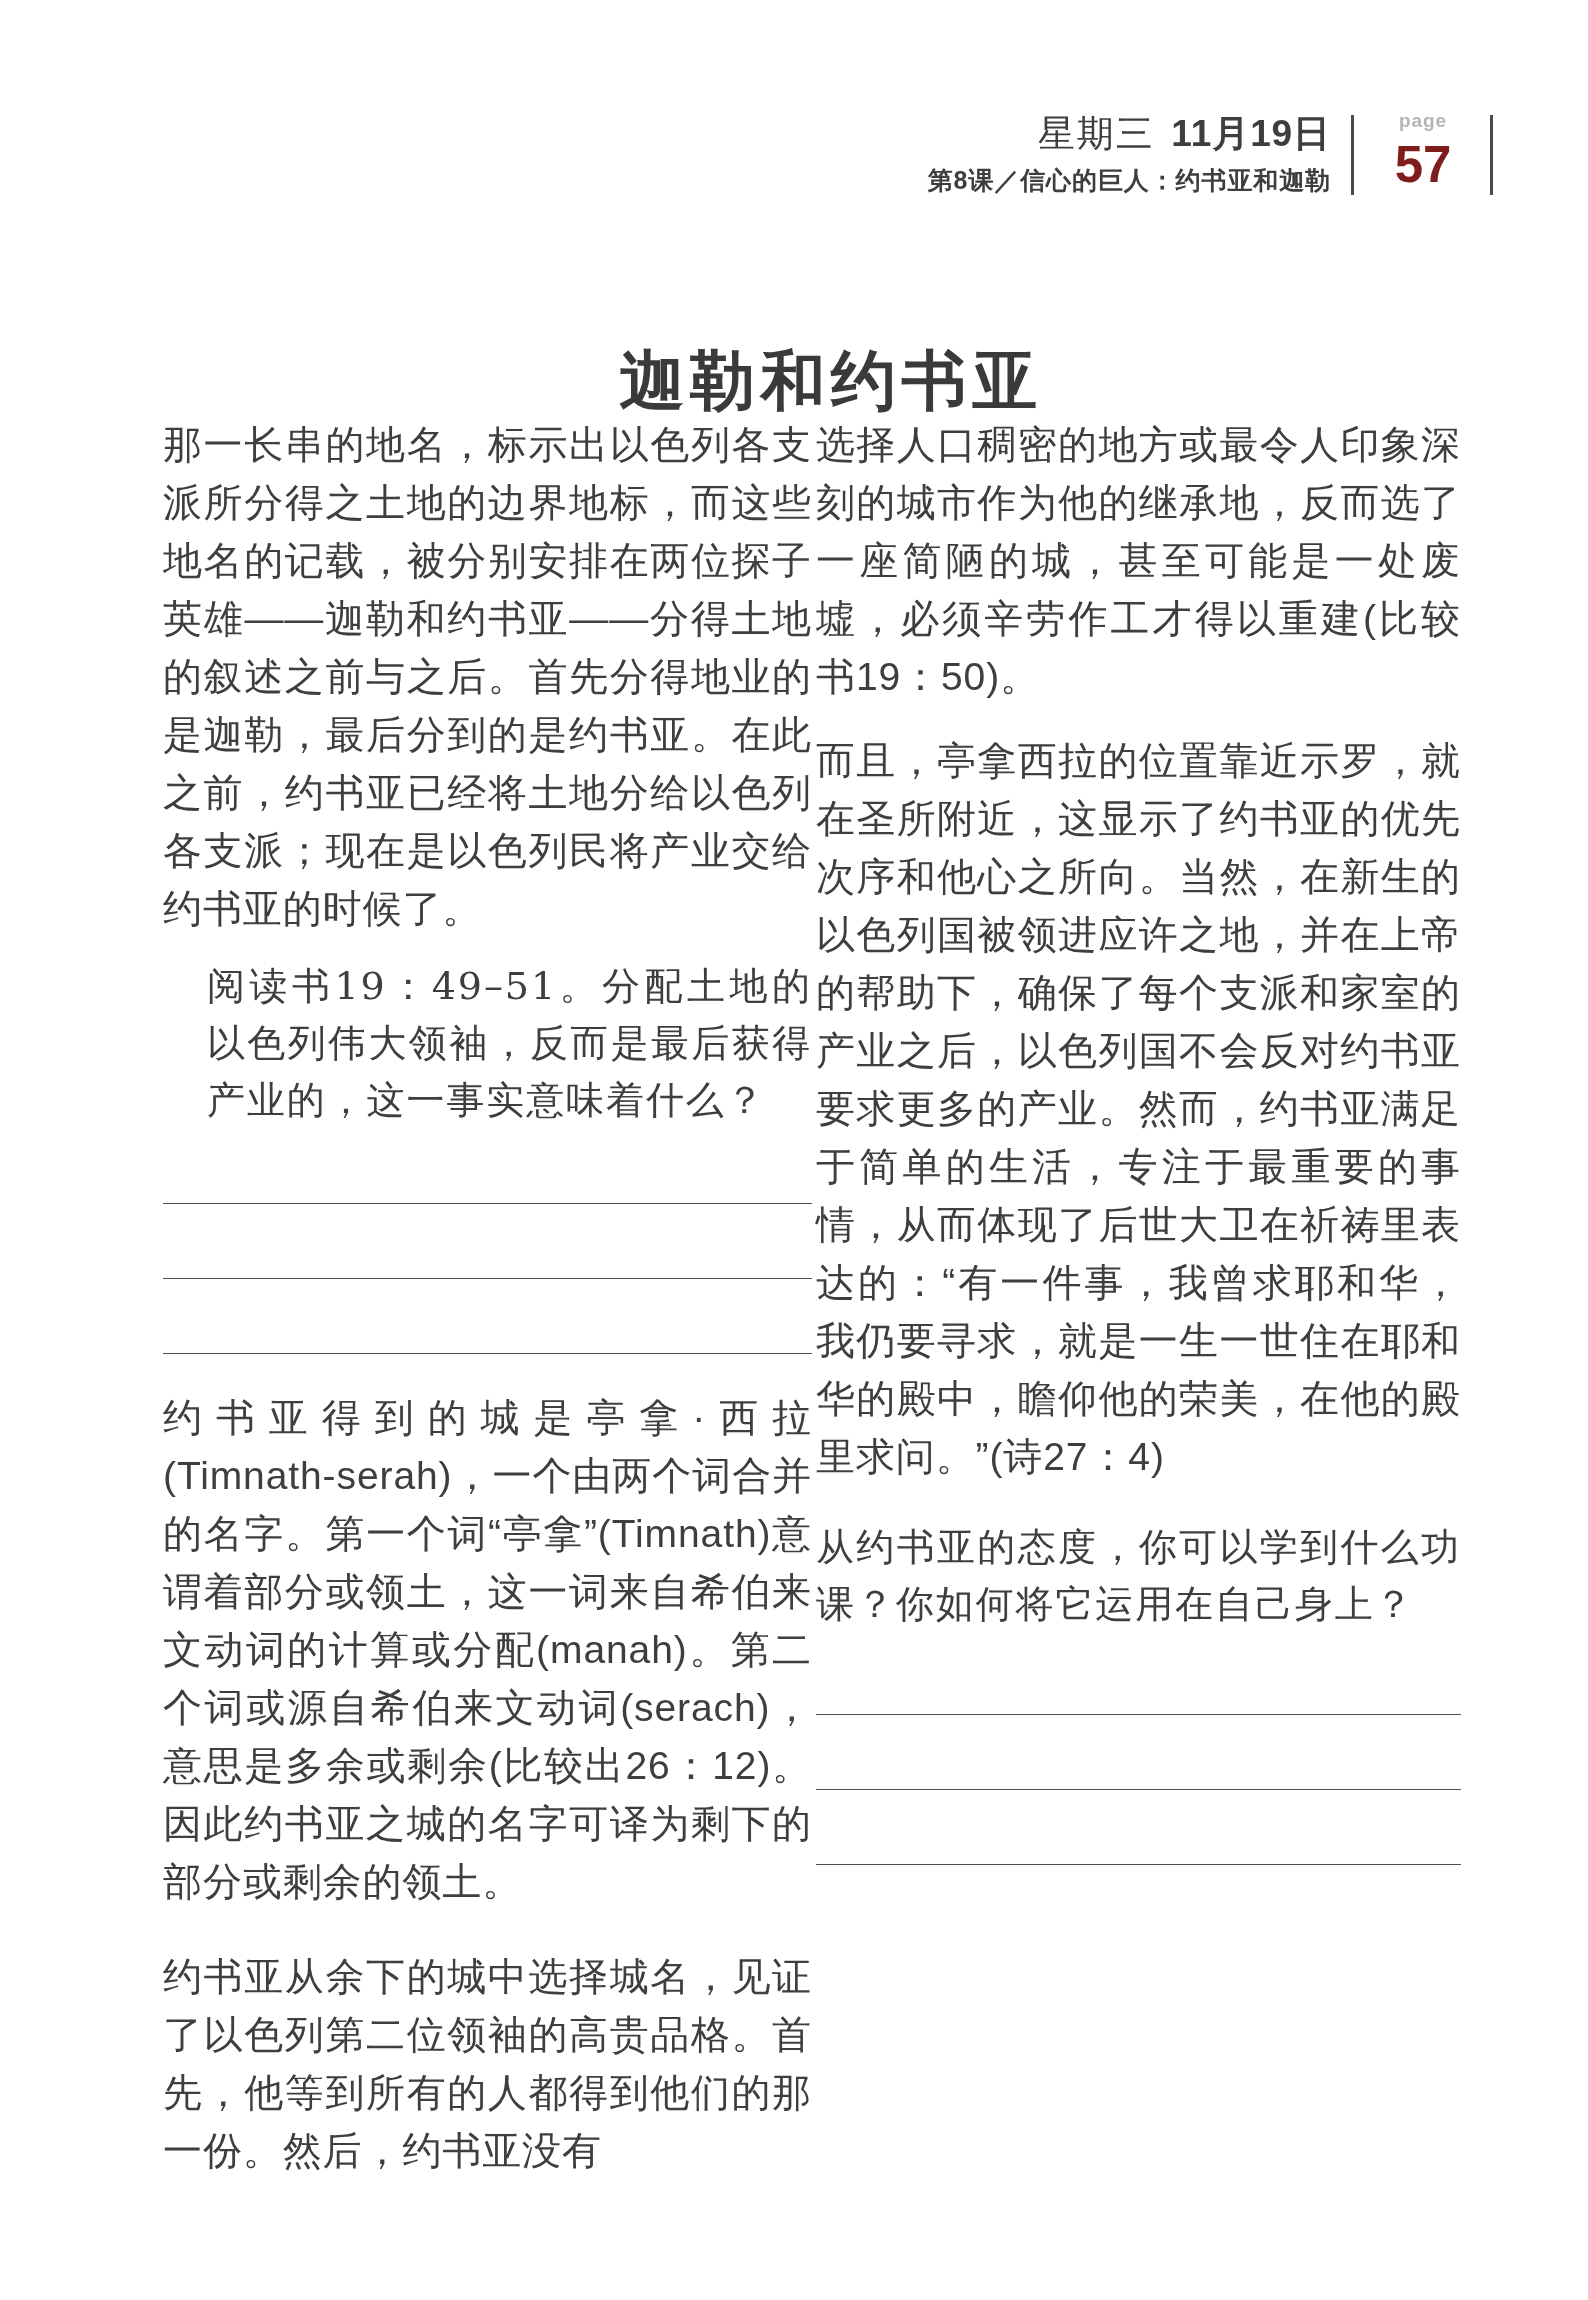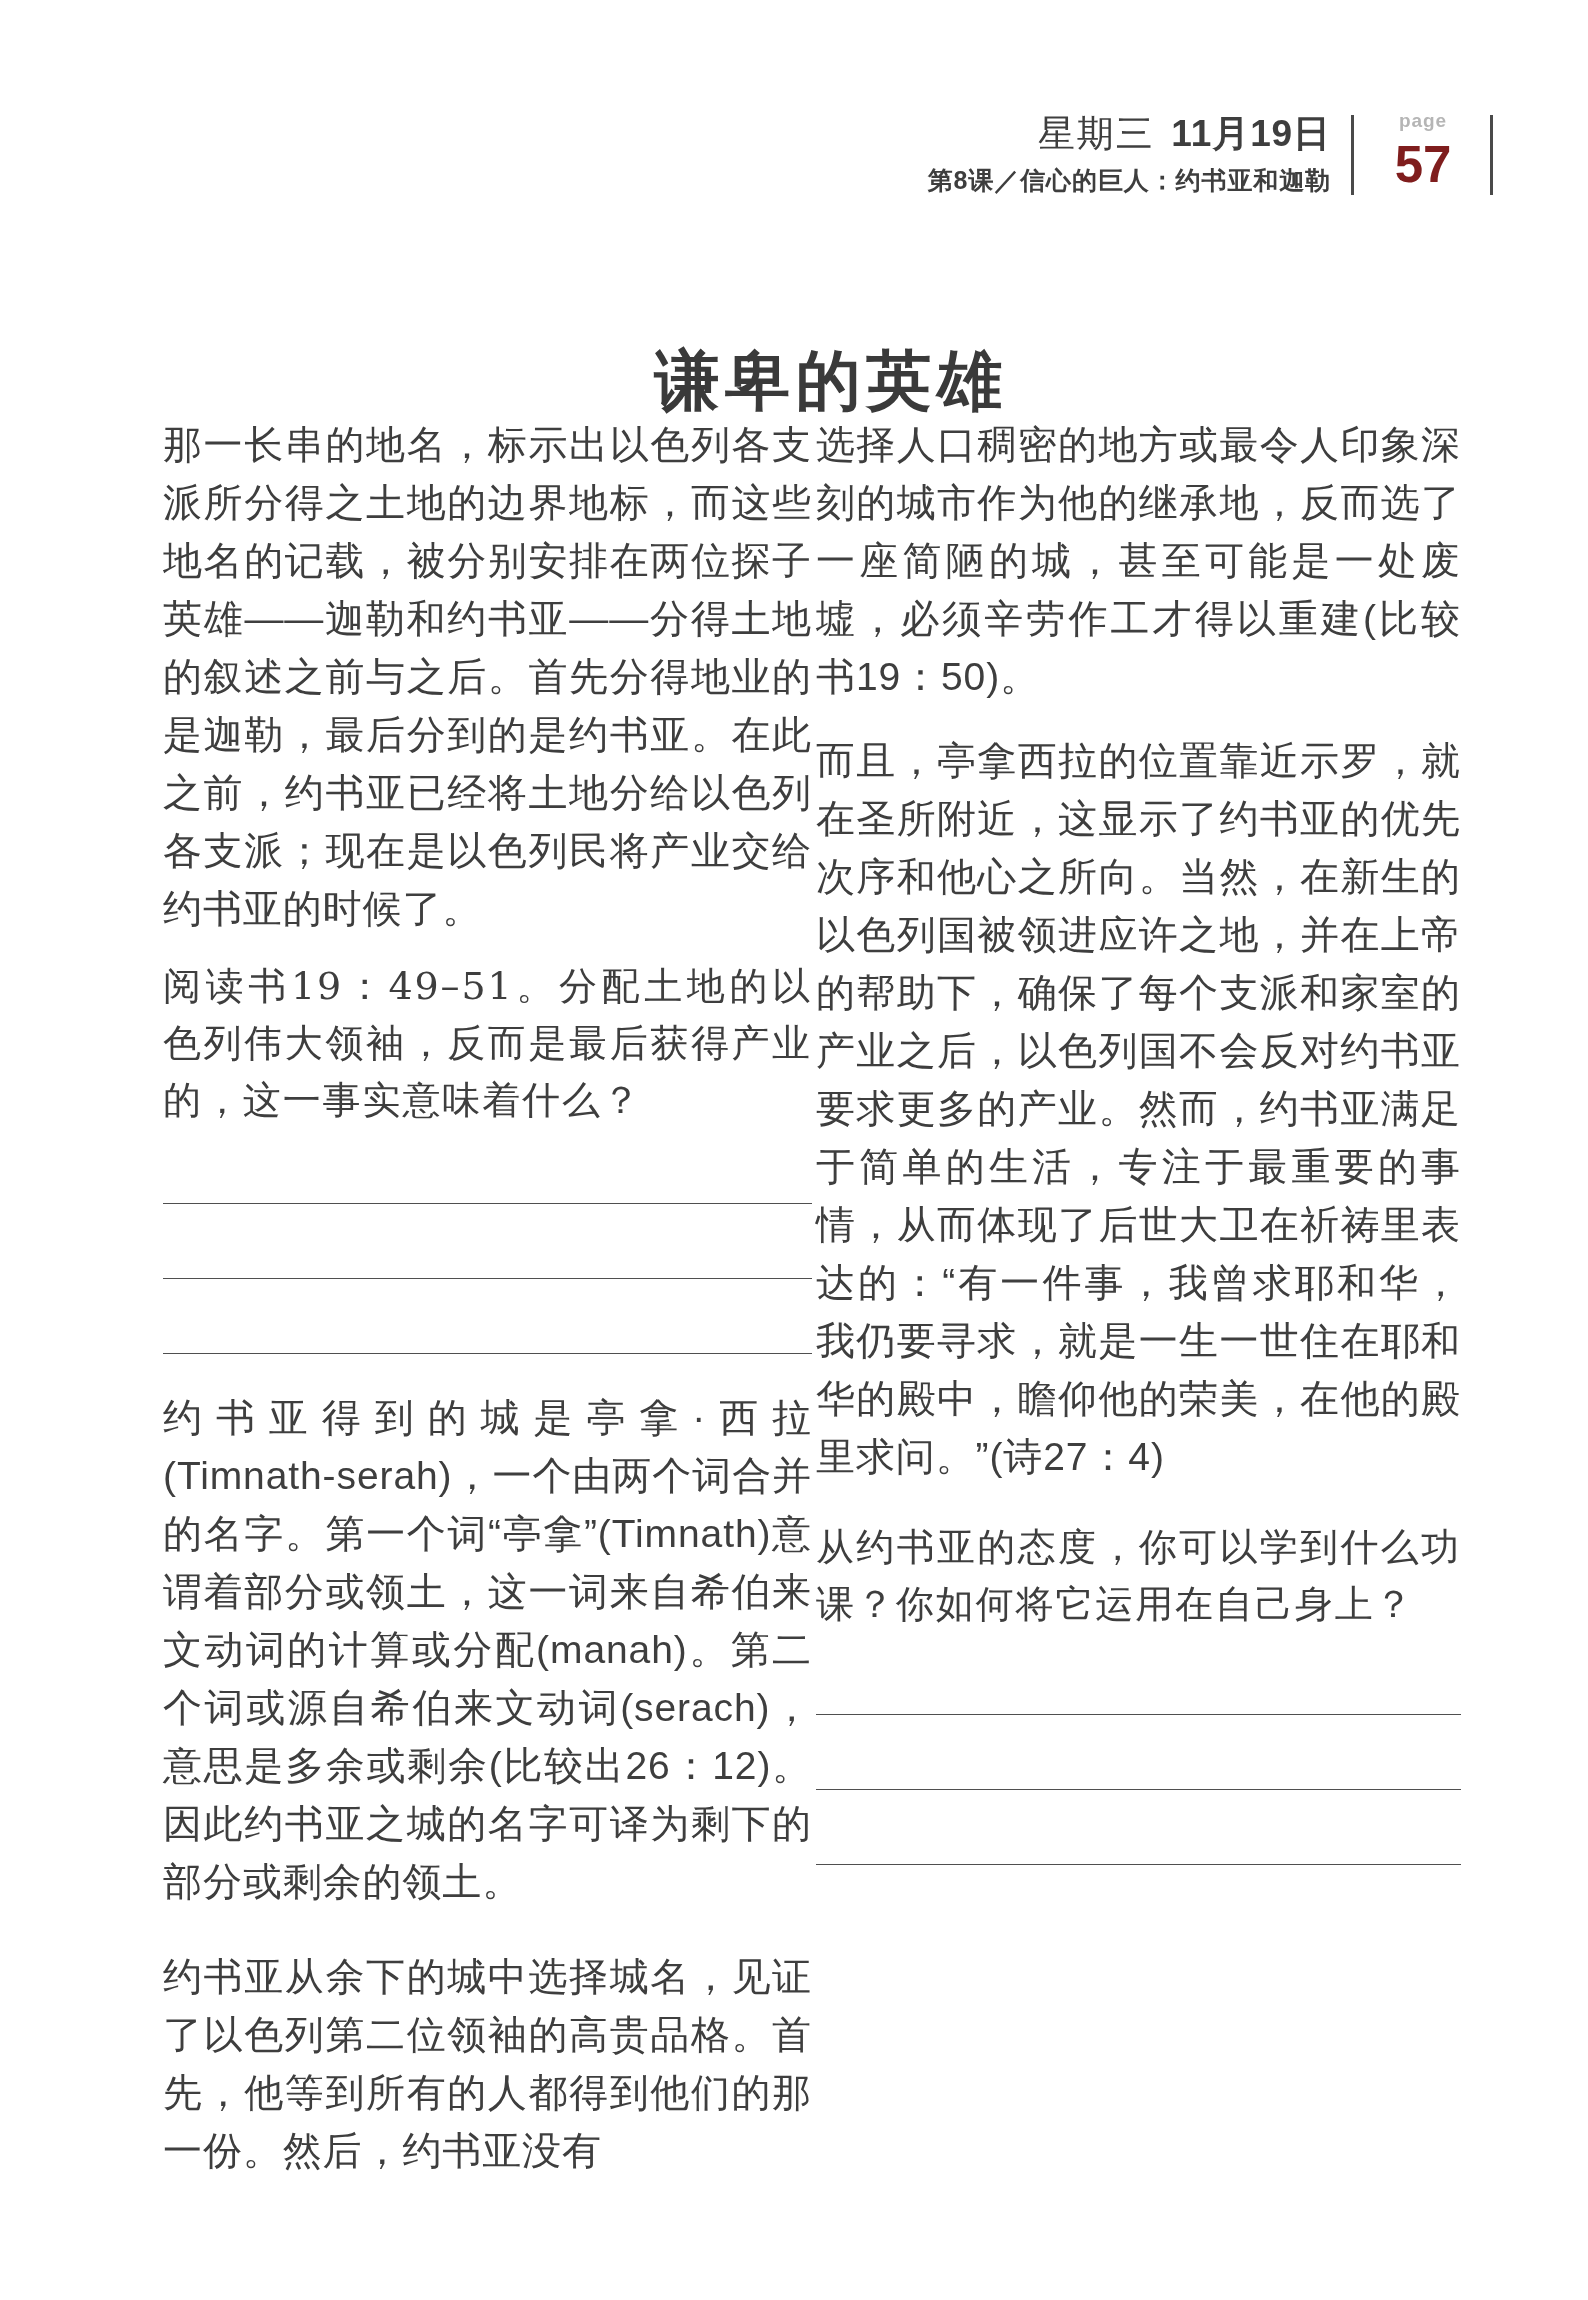--- a/index.html
+++ b/index.html
@@ -45,21 +45,21 @@
     text-align:justify;text-justify:inter-ideograph;
     margin:0;
   }
   .kai-p{
     font-family:"DejaVu Serif","Liberation Serif",serif;
     font-size:38px;line-height:57px;
     font-weight:400;letter-spacing:1.9px;
     text-align:justify;text-justify:inter-ideograph;
     margin:0;
   }
-  .mt-q{margin-top:20.4px;}
+  .mt-q{margin-top:20.4px;margin-left:44px;}
   .answers{margin:0;padding:0;}
   .answer-line{height:74px;border-bottom:1.9px solid #4f4f4f;}
   .lp2{margin-top:35px;}
   .lp3{margin-top:37px;}
   .rp2{margin-top:26px;}
   .rq{margin-top:33px;}
   .r-answers{margin-top:7.4px;}
 </style>
 </head>
 <body>
@@ -72,21 +72,21 @@
     <div class="header-line2">第8课／信心的巨人：约书亚和迦勒</div>
   </div>
   <div class="vbar vbar-1"></div>
   <div class="page-box">
     <div class="page-label">page</div>
     <div class="page-number">57</div>
   </div>
   <div class="vbar vbar-2"></div>
 </div>
 
-<h1 class="article-title">谦卑的英雄</h1>
+<h1 class="article-title">迦勒和约书亚</h1>
 
 <div class="col col-left">
   <p class="body-p">那一长串的地名，标示出以色列各支派所分得之土地的边界地标，而这些地名的记载，被分别安排在两位探子英雄——迦勒和约书亚——分得土地的叙述之前与之后。首先分得地业的是迦勒，最后分到的是约书亚。在此之前，约书亚已经将土地分给以色列各支派；现在是以色列民将产业交给约书亚的时候了。</p>
   <p class="kai-p mt-q">阅读书19：49–51。分配土地的以色列伟大领袖，反而是最后获得产业的，这一事实意味着什么？</p>
   <div class="answers">
     <div class="answer-line"></div>
     <div class="answer-line"></div>
     <div class="answer-line"></div>
   </div>
   <p class="body-p lp2">约书亚得到的城是亭拿·西拉(Timnath-serah)，一个由两个词合并的名字。第一个词“亭拿”(Timnath)意谓着部分或领土，这一词来自希伯来文动词的计算或分配(manah)。第二个词或源自希伯来文动词(serach)，意思是多余或剩余(比较出26：12)。因此约书亚之城的名字可译为剩下的部分或剩余的领土。</p>

